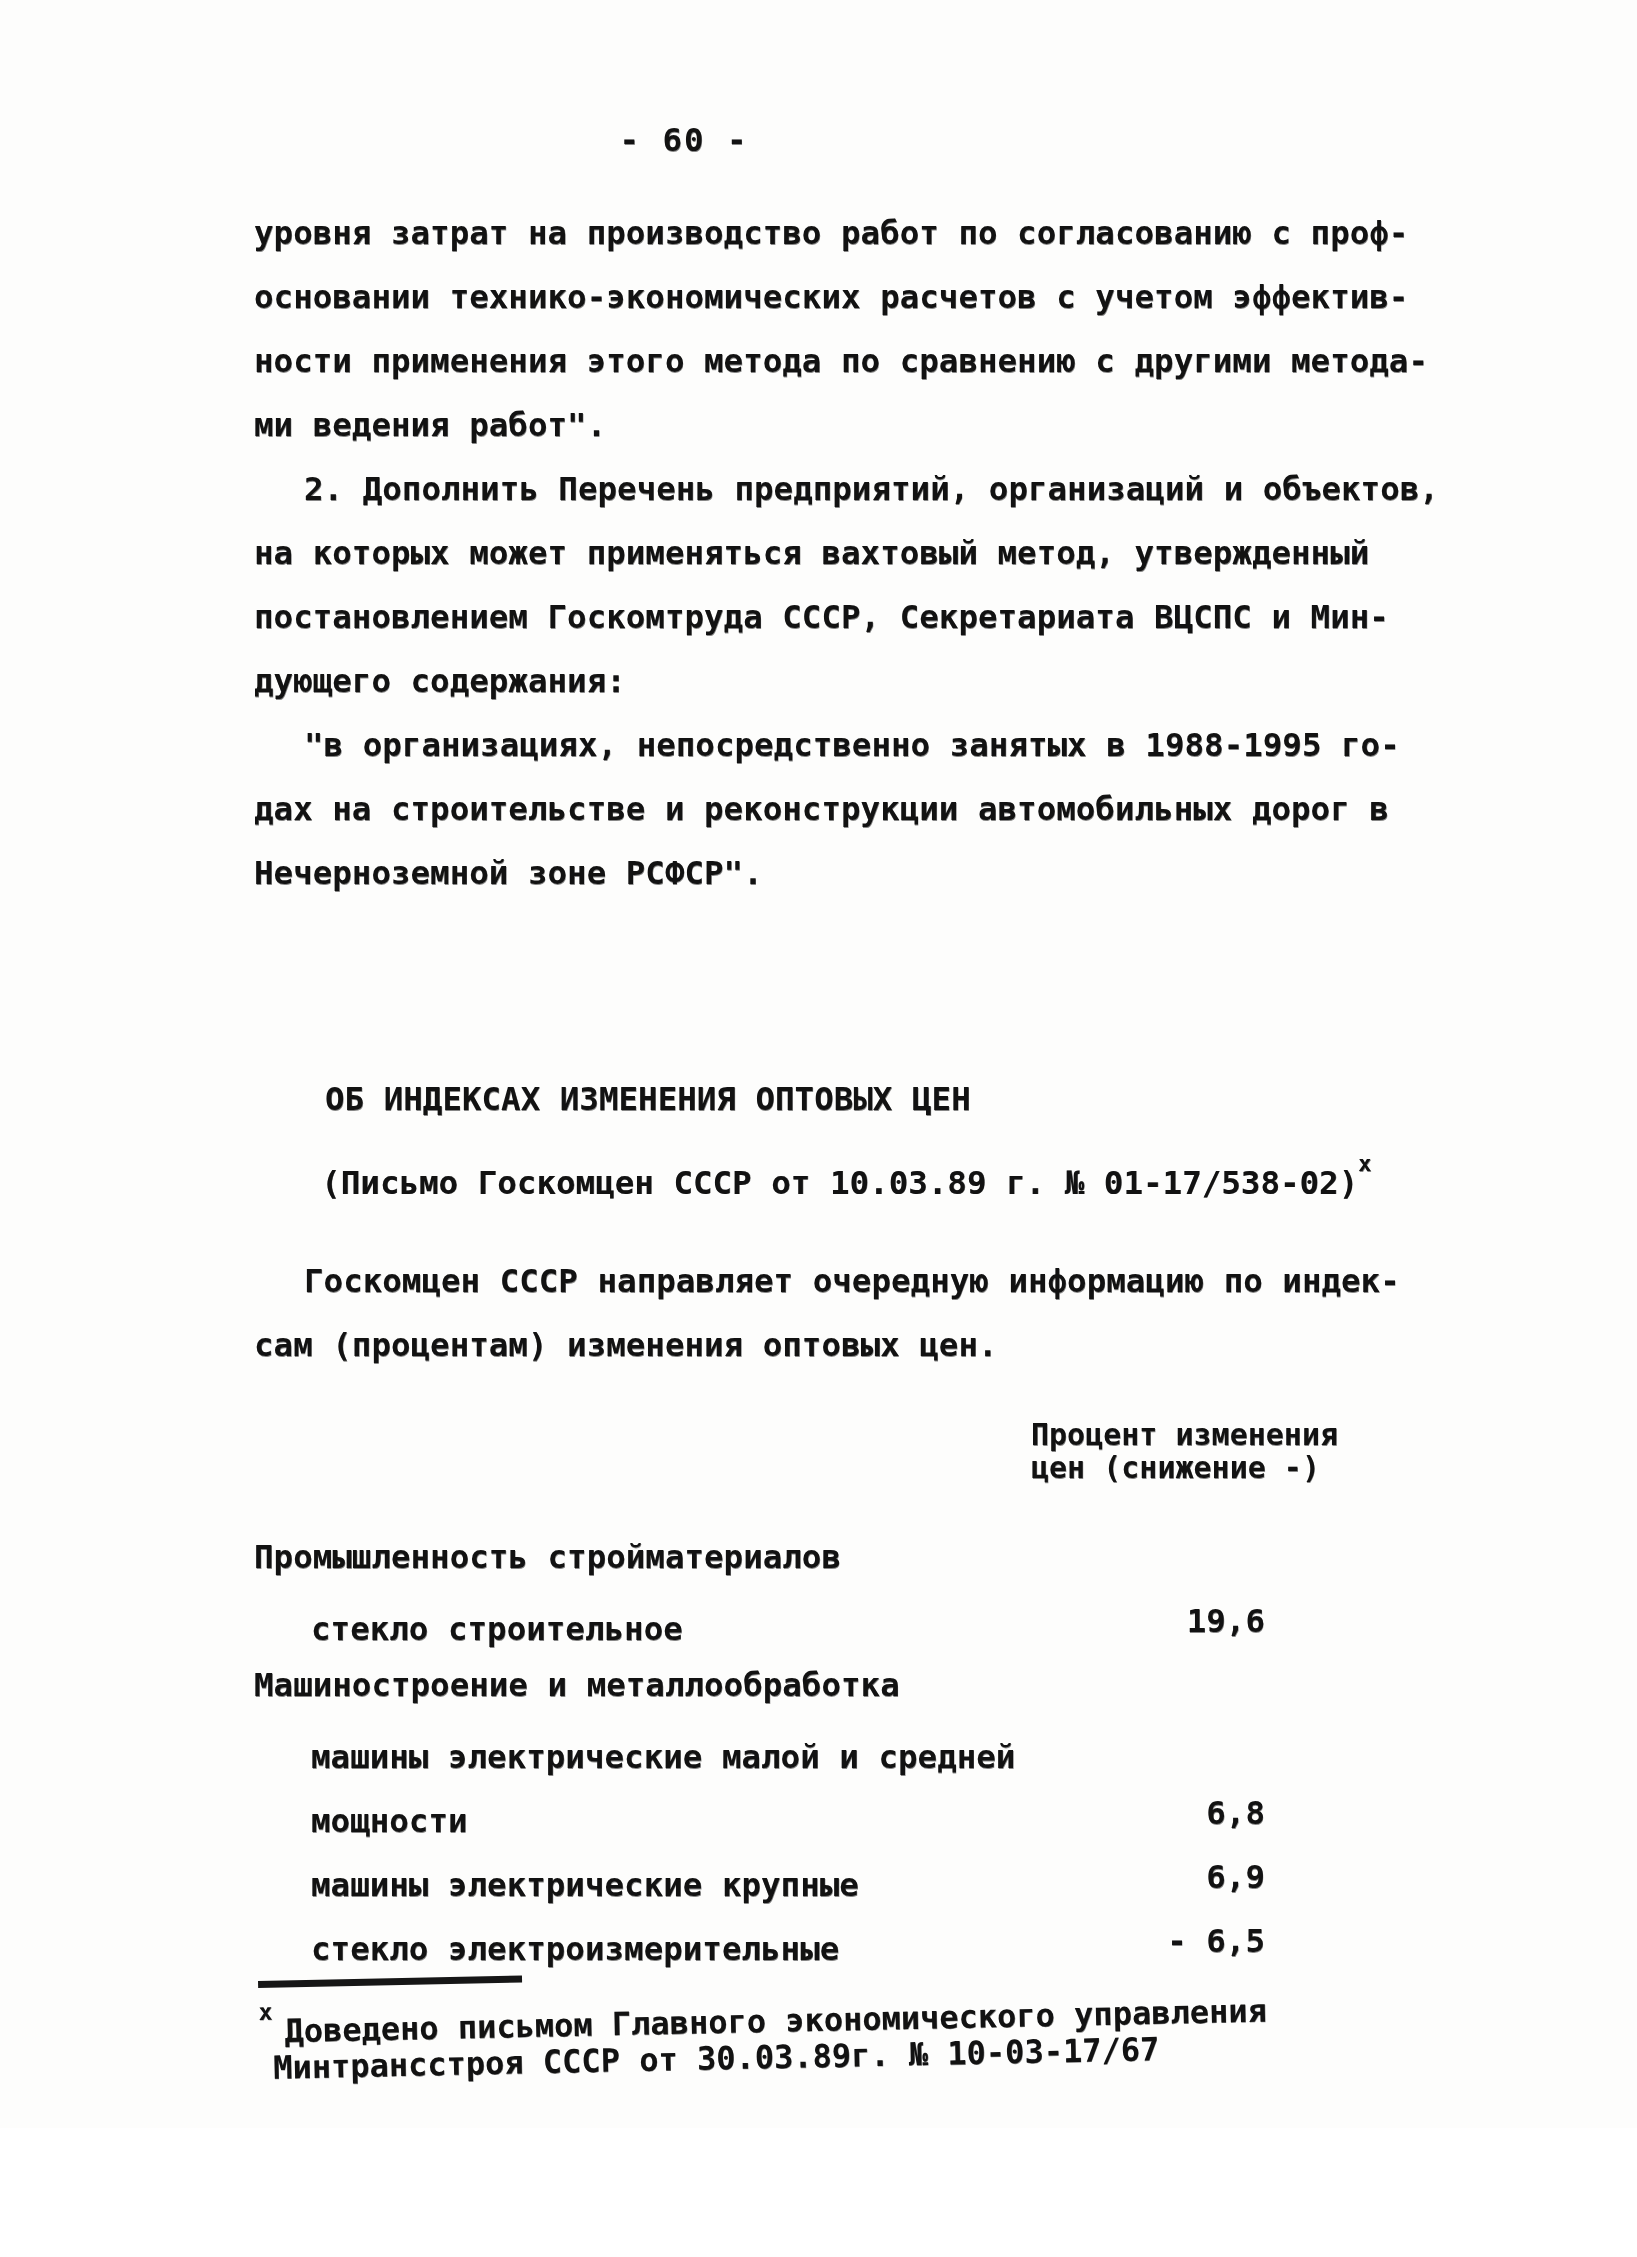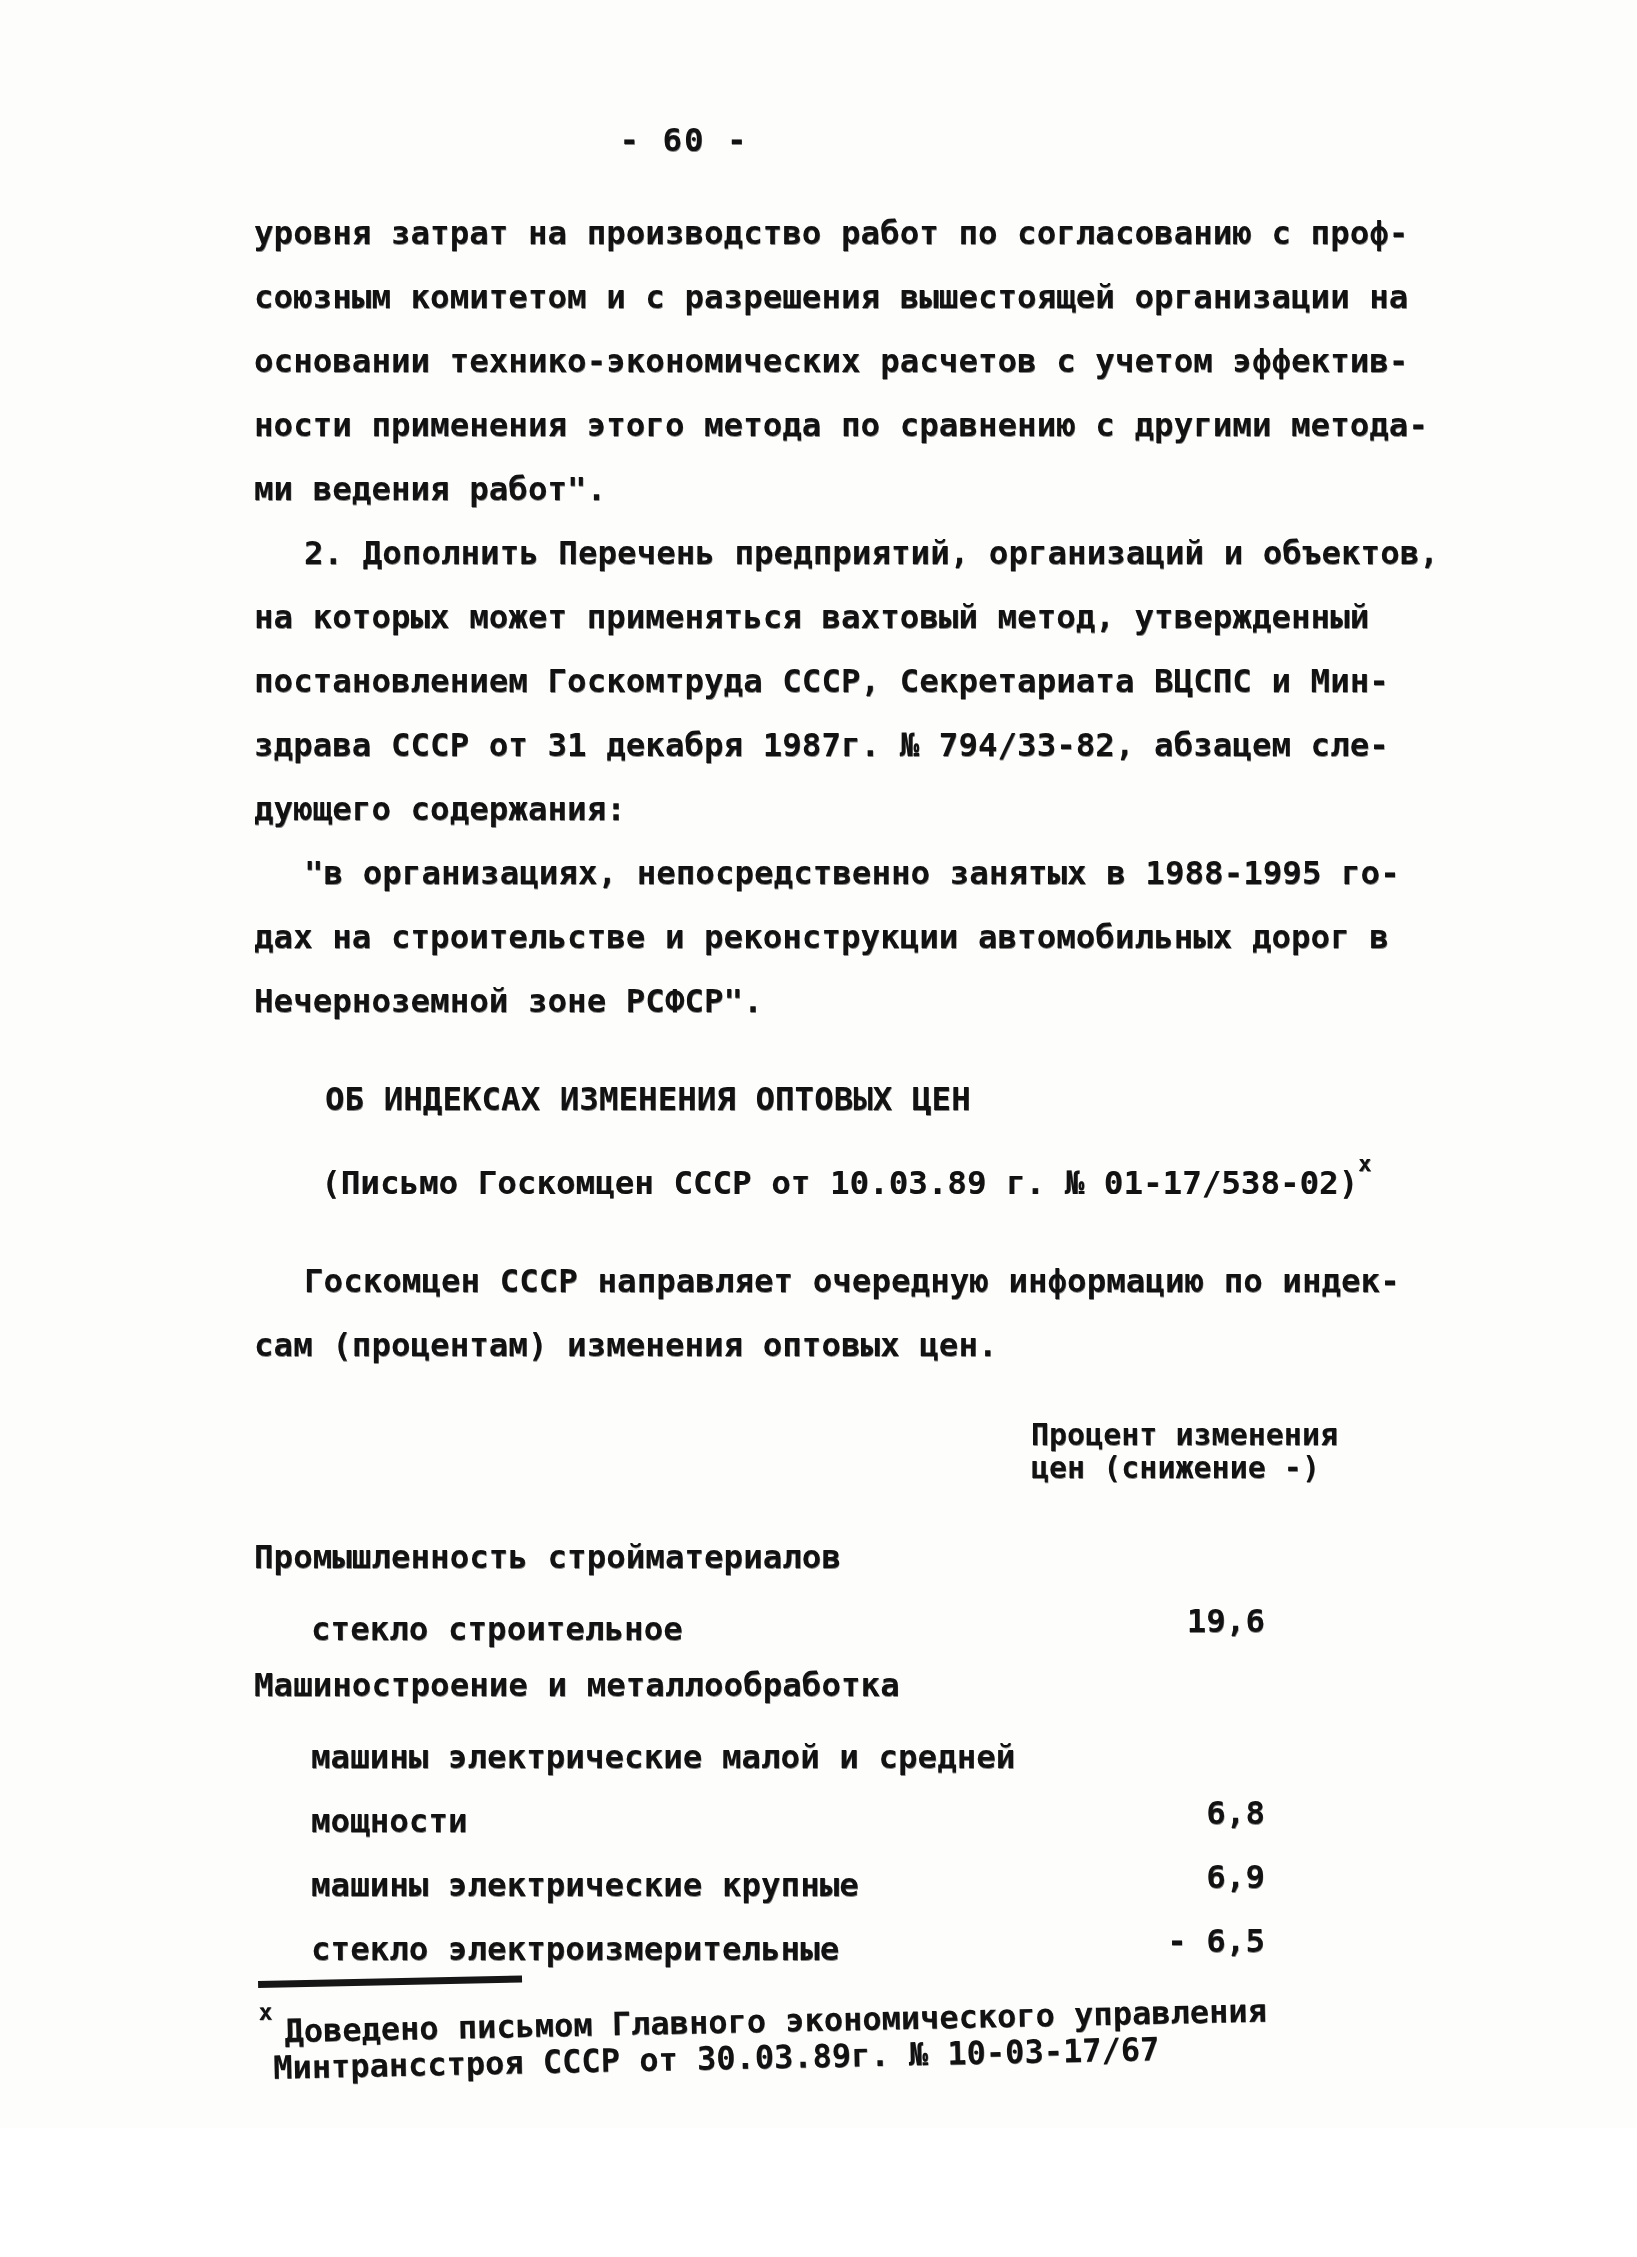--- a/index.html
+++ b/index.html
@@ -56,28 +56,26 @@
 </style>
 </head>
 <body>
 
 <div class="page">
 
   <div id="page-number">- 60 -</div>
 
   <div id="body-text">
     <div class="line">уровня затрат на производство работ по согласованию с проф-</div>
-    <div class="line">союзным комитетом и с разрешения вышестоящей организации на</div>
     <div class="line">основании технико-экономических расчетов с учетом эффектив-</div>
     <div class="line">ности применения этого метода по сравнению с другими метода-</div>
     <div class="line">ми ведения работ".</div>
     <div class="line indent">2. Дополнить Перечень предприятий, организаций и объектов,</div>
     <div class="line">на которых может применяться вахтовый метод, утвержденный</div>
     <div class="line">постановлением Госкомтруда СССР, Секретариата ВЦСПС и Мин-</div>
-    <div class="line">здрава СССР от 31 декабря 1987г. № 794/33-82, абзацем сле-</div>
     <div class="line">дующего содержания:</div>
     <div class="line indent">"в организациях, непосредственно занятых в 1988-1995 го-</div>
     <div class="line">дах на строительстве и реконструкции автомобильных дорог в</div>
     <div class="line">Нечерноземной зоне РСФСР".</div>
   </div>
 
   <div id="section-heading">
     <div class="line">ОБ ИНДЕКСАХ ИЗМЕНЕНИЯ ОПТОВЫХ ЦЕН</div>
     <div class="line" id="section-source"><span>(Письмо Госкомцен СССР от 10.03.89 г. № 01-17/538-02)</span><sup class="sup">х</sup></div>
   </div>

